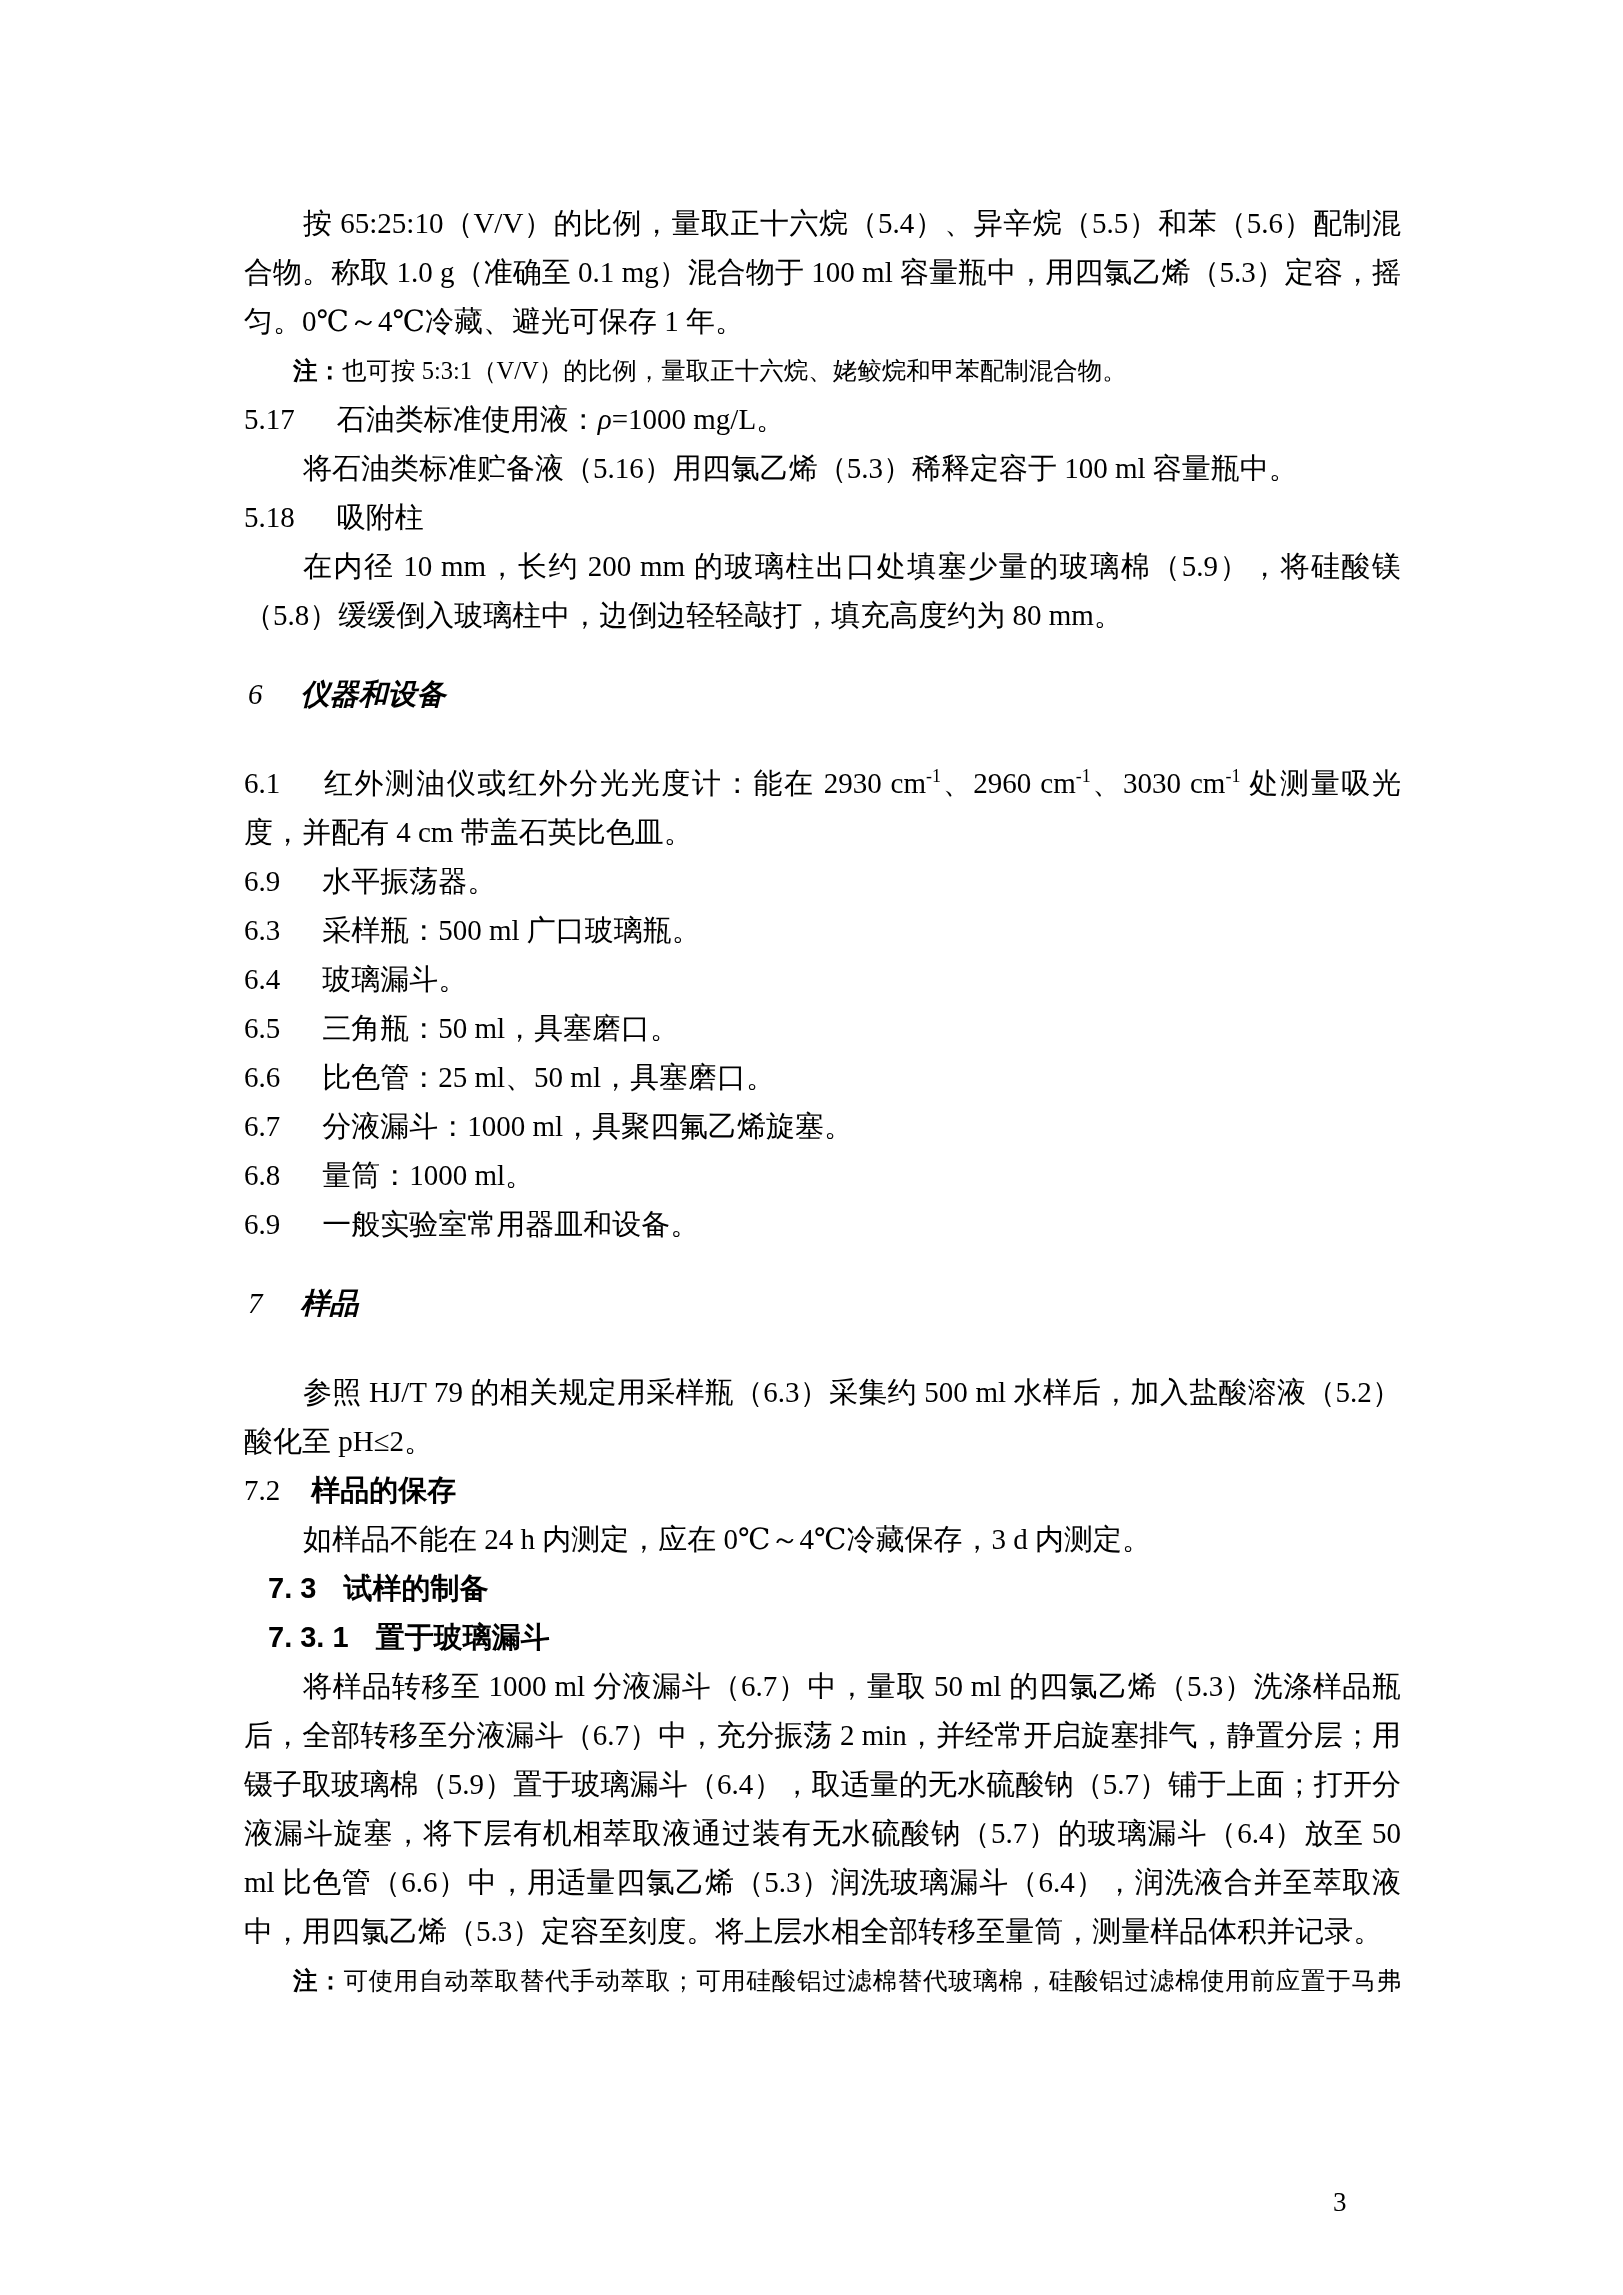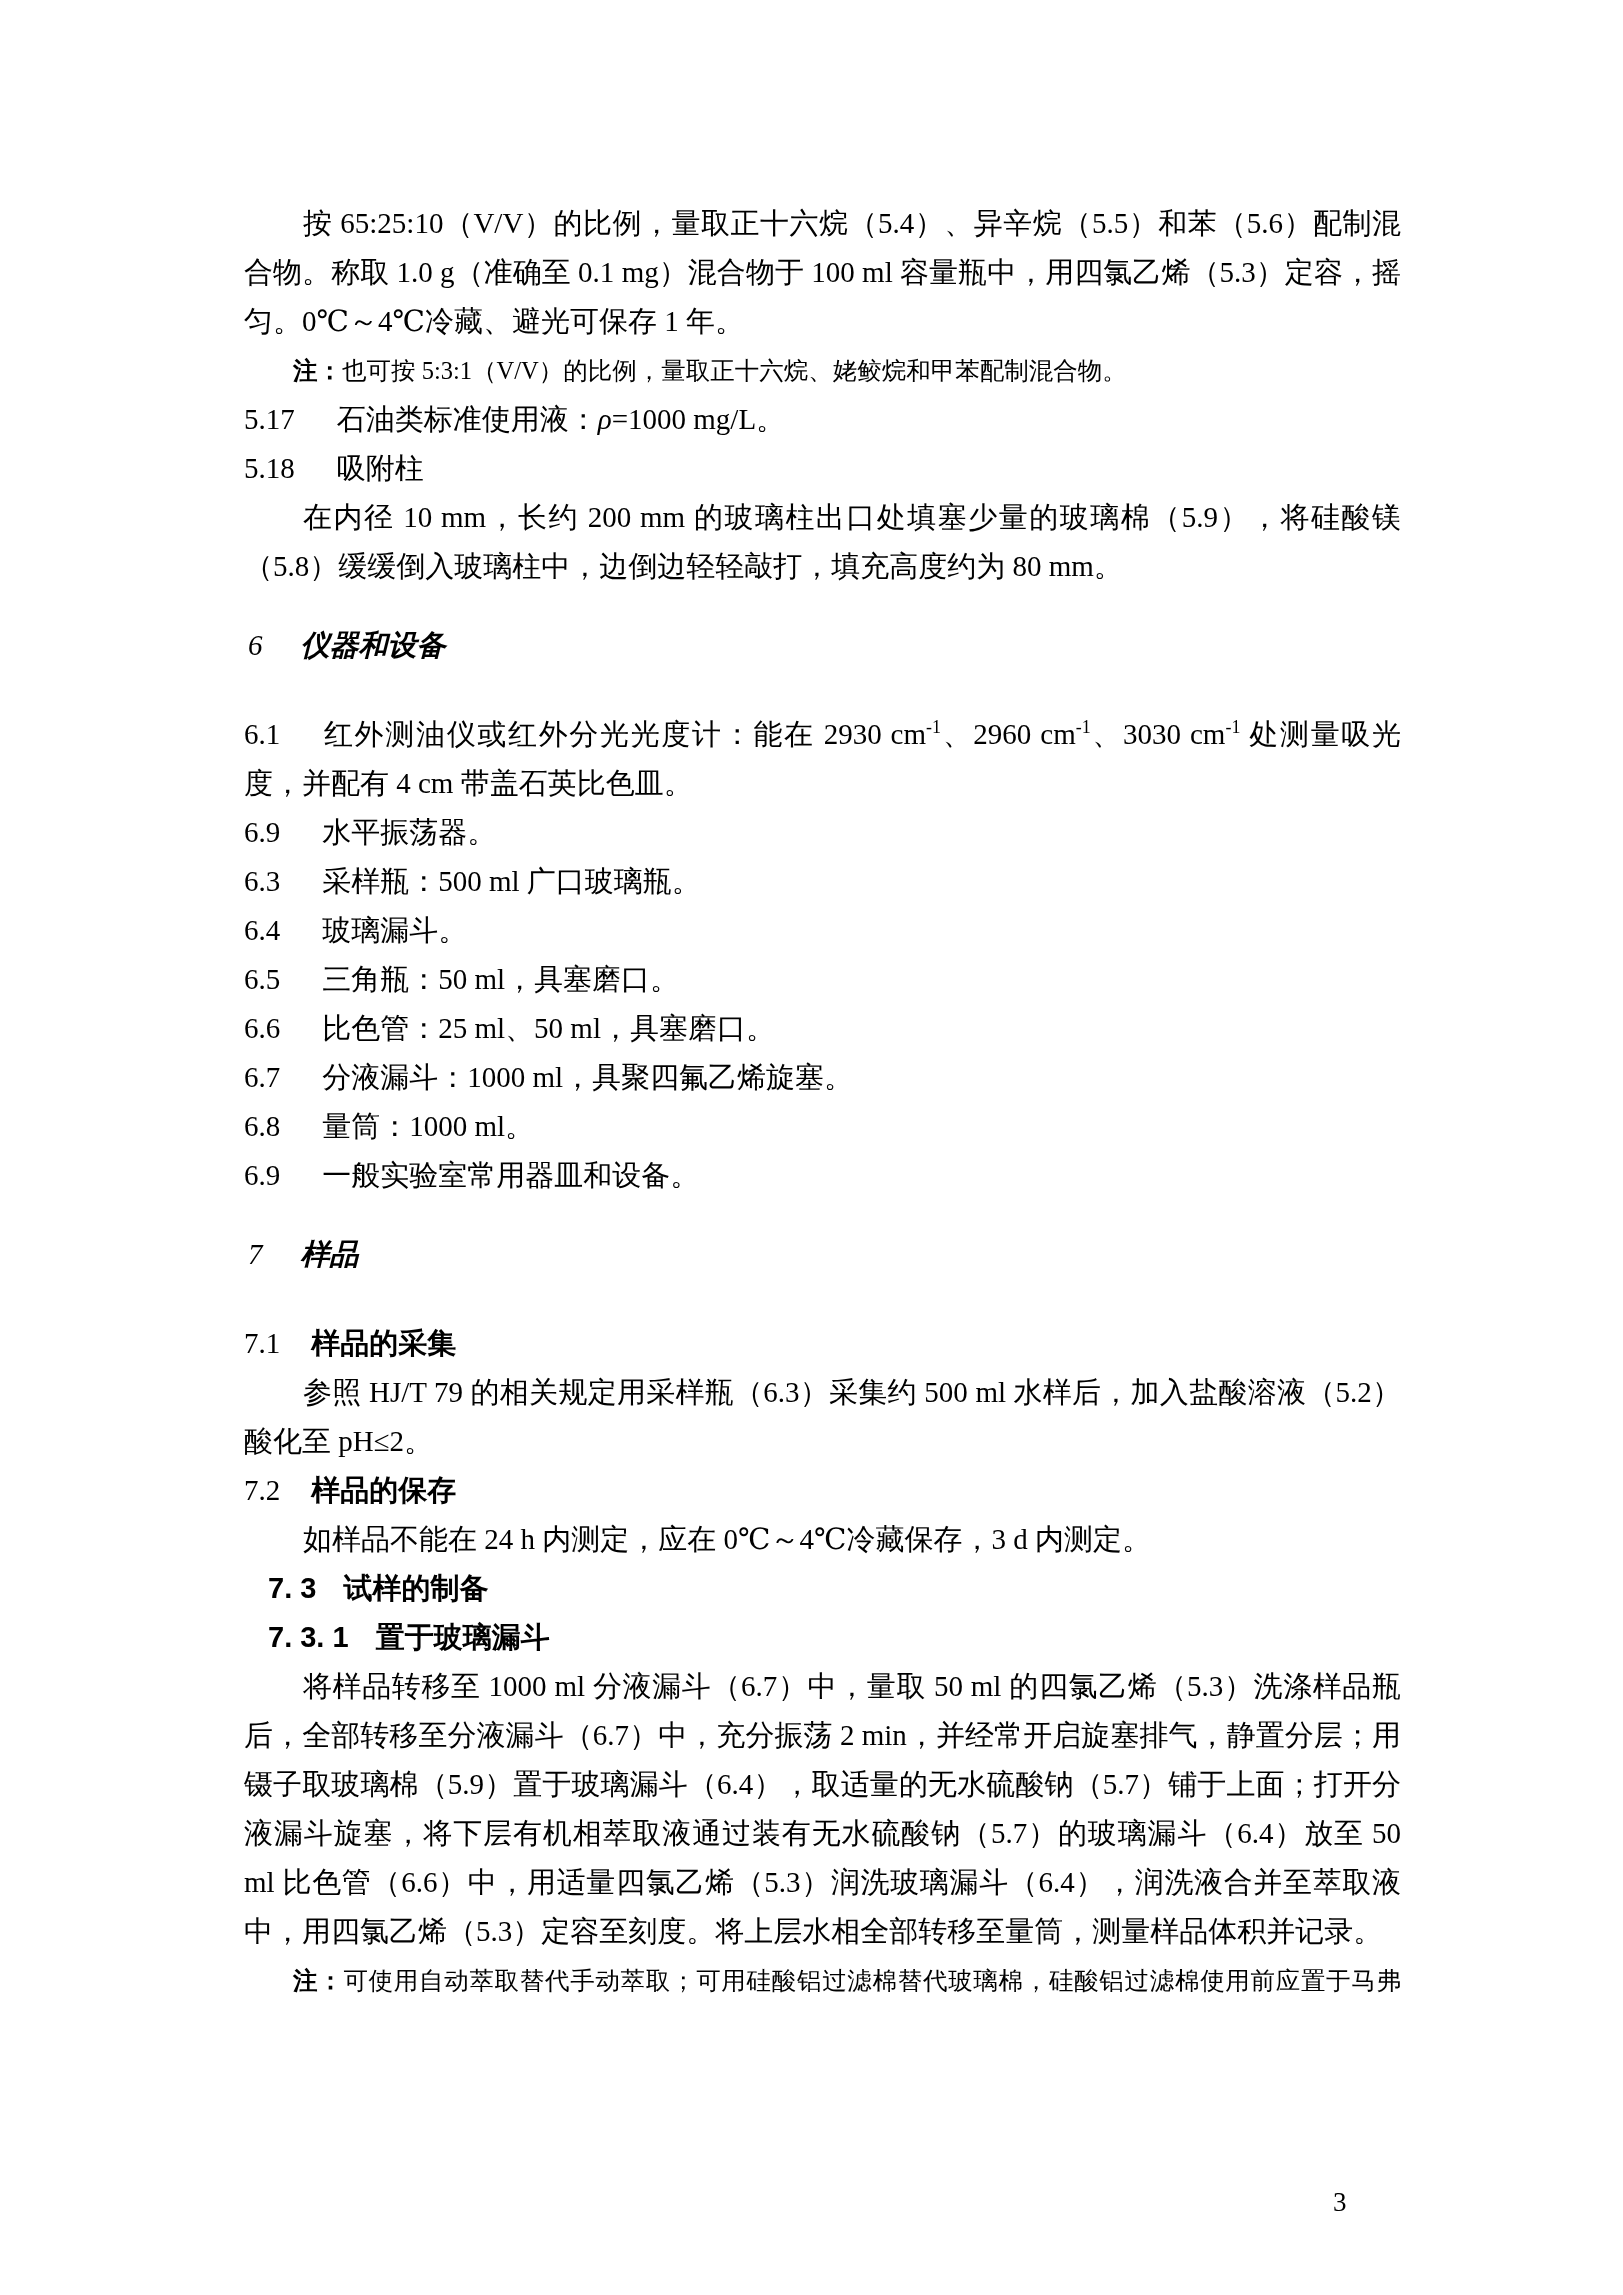--- a/index.html
+++ b/index.html
@@ -72,20 +72,21 @@
 <body>
 
 <div class="page">
 
   <p class="para">按 65:25:10（V/V）的比例，量取正十六烷（5.4）、异辛烷（5.5）和苯（5.6）配制混合物。称取 1.0 g（准确至 0.1 mg）混合物于 100 ml 容量瓶中，用四氯乙烯（5.3）定容，摇匀。0℃～4℃冷藏、避光可保存 1 年。</p>
 
   <p class="note"><span class="note-label">注：</span><span>也可按 5:3:1（V/V）的比例，量取正十六烷、姥鲛烷和甲苯配制混合物。</span></p>
 
   <p class="item"><span class="label">5.17</span><span>石油类标准使用液：</span><span class="rho">ρ</span><span>=1000 mg/L。</span></p>
 
+  <p class="para">将石油类标准贮备液（5.16）用四氯乙烯（5.3）稀释定容于 100 ml 容量瓶中。</p>
 
   <p class="item"><span class="label">5.18</span><span>吸附柱</span></p>
 
   <p class="para">在内径 10 mm，长约 200 mm 的玻璃柱出口处填塞少量的玻璃棉（5.9），将硅酸镁（5.8）缓缓倒入玻璃柱中，边倒边轻轻敲打，填充高度约为 80 mm。</p>
 
   <div class="h2"><span class="hnum">6</span><span class="htitle">仪器和设备</span></div>
 
   <p class="item"><span class="label">6.1</span><span>红外测油仪或红外分光光度计：能在 2930 cm</span><sup>-1</sup><span>、2960 cm</span><sup>-1</sup><span>、3030 cm</span><sup>-1</sup><span> 处测量吸光度，并配有 4 cm 带盖石英比色皿。</span></p>
 
   <p class="item"><span class="label">6.9</span><span>水平振荡器。</span></p>
@@ -99,21 +100,20 @@
   <p class="item"><span class="label">6.6</span><span>比色管：25 ml、50 ml，具塞磨口。</span></p>
 
   <p class="item"><span class="label">6.7</span><span>分液漏斗：1000 ml，具聚四氟乙烯旋塞。</span></p>
 
   <p class="item"><span class="label">6.8</span><span>量筒：1000 ml。</span></p>
 
   <p class="item"><span class="label">6.9</span><span>一般实验室常用器皿和设备。</span></p>
 
   <div class="h2"><span class="hnum">7</span><span class="htitle">样品</span></div>
 
-  <div class="h3"><span class="hnum">7.1</span><span class="htitle">样品的采集</span></div>
 
   <p class="para">参照 HJ/T 79 的相关规定用采样瓶（6.3）采集约 500 ml 水样后，加入盐酸溶液（5.2）酸化至 pH≤2。</p>
 
   <div class="h3"><span class="hnum">7.2</span><span class="htitle">样品的保存</span></div>
 
   <p class="para">如样品不能在 24 h 内测定，应在 0℃～4℃冷藏保存，3 d 内测定。</p>
 
   <div class="h3 alt"><span class="hnum">7. 3</span><span class="htitle">试样的制备</span></div>
 
   <div class="h3 alt"><span class="hnum">7. 3. 1</span><span class="htitle">置于玻璃漏斗</span></div>

